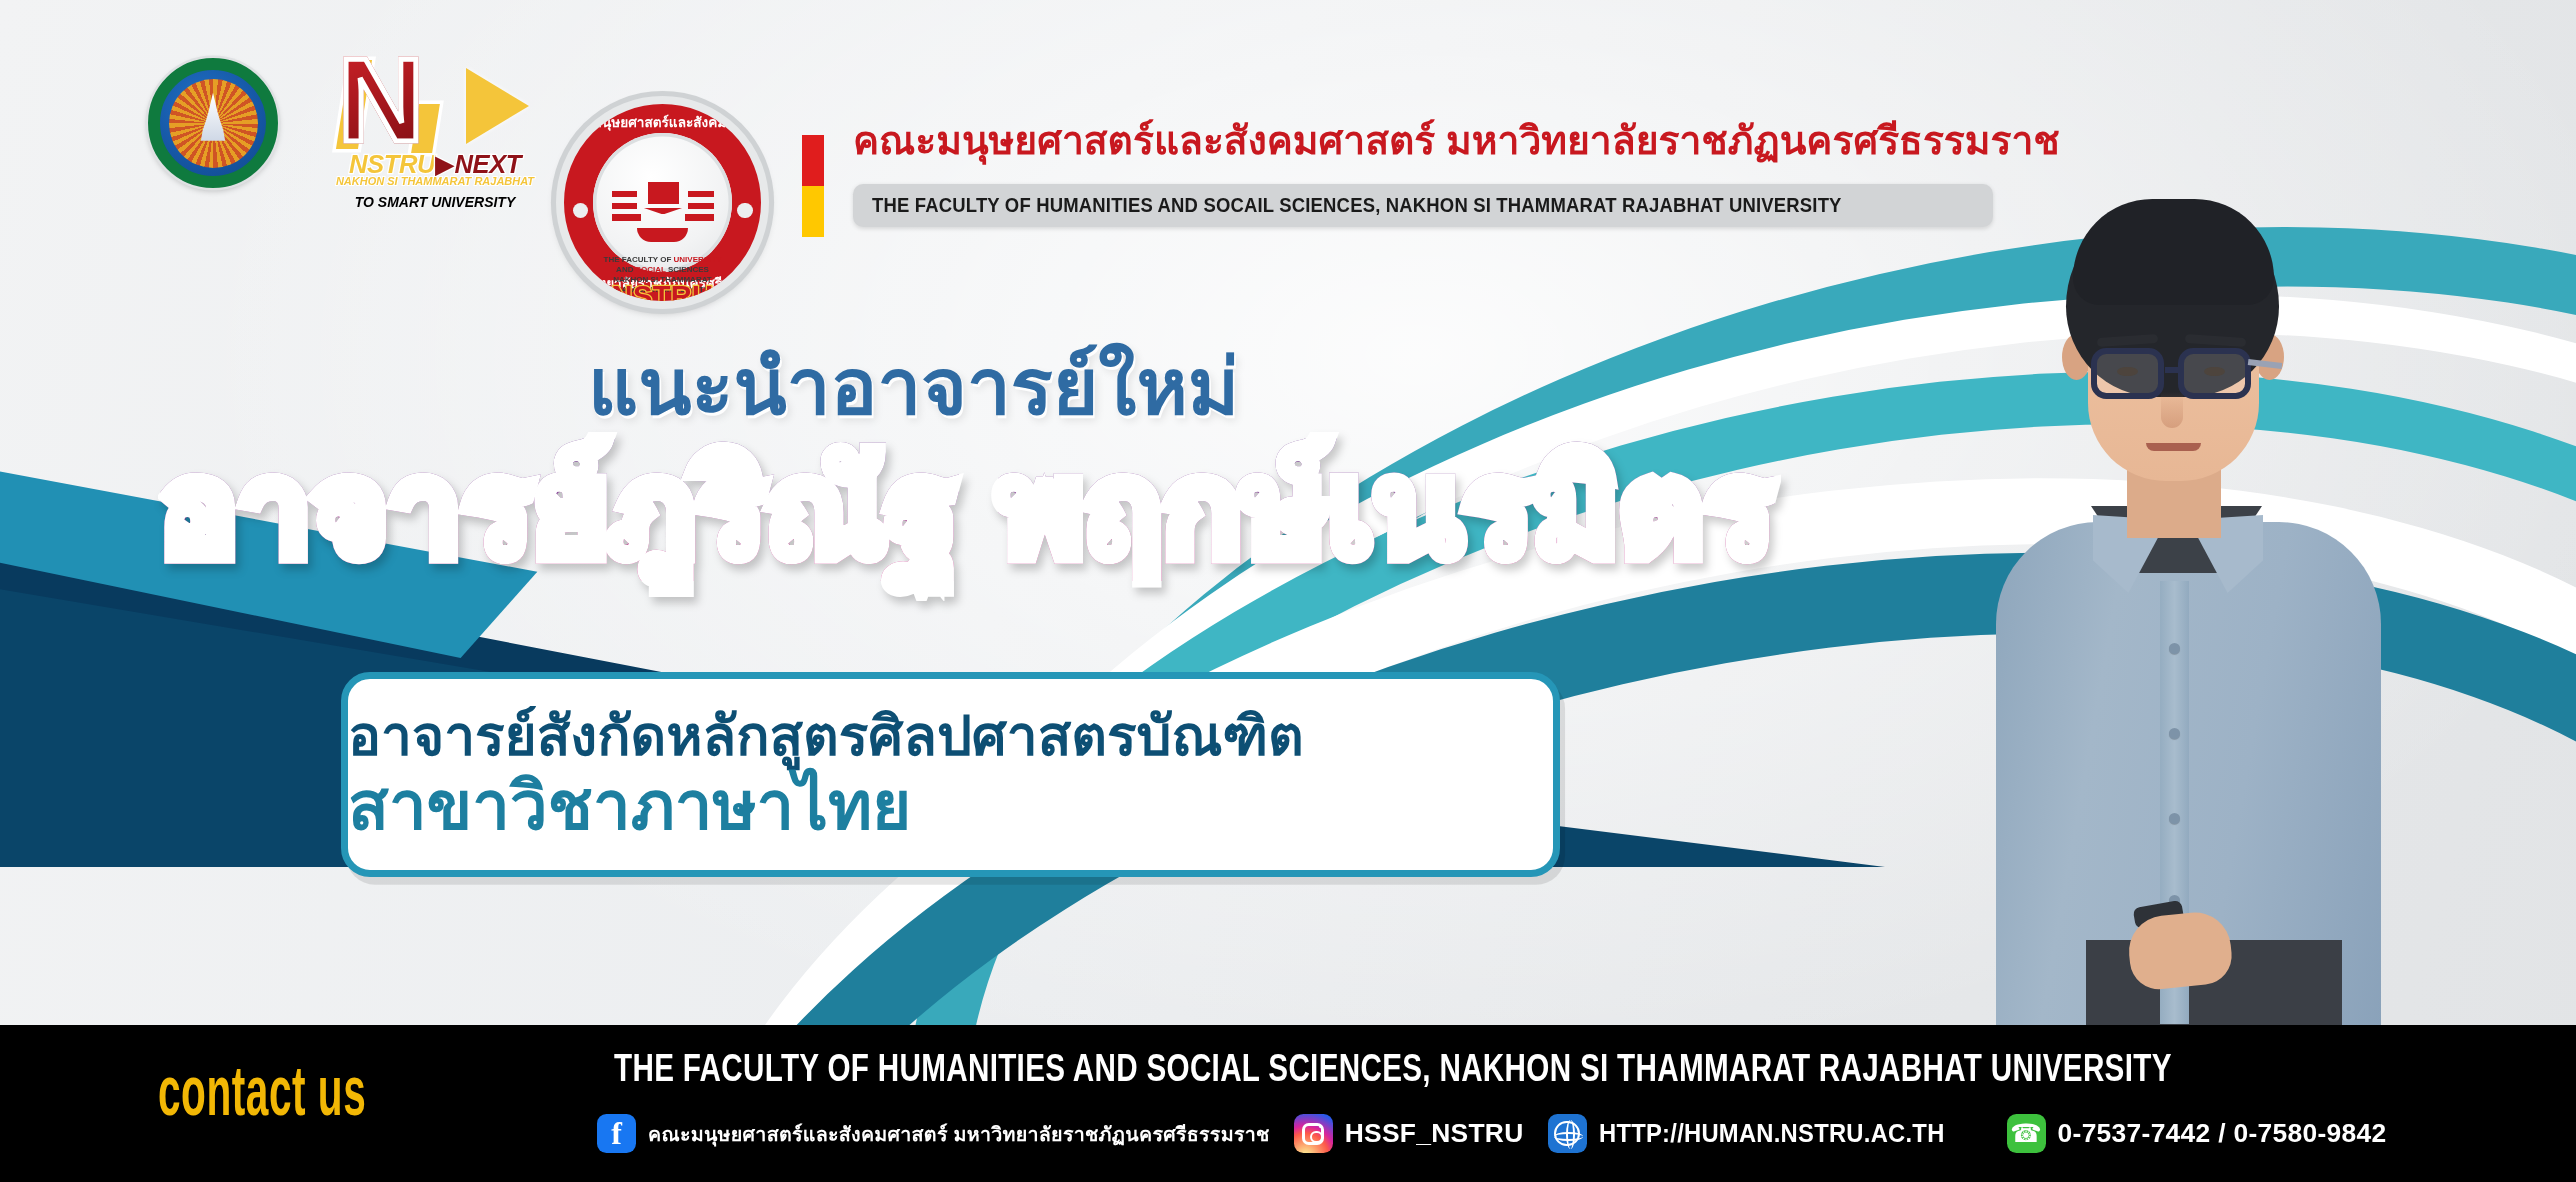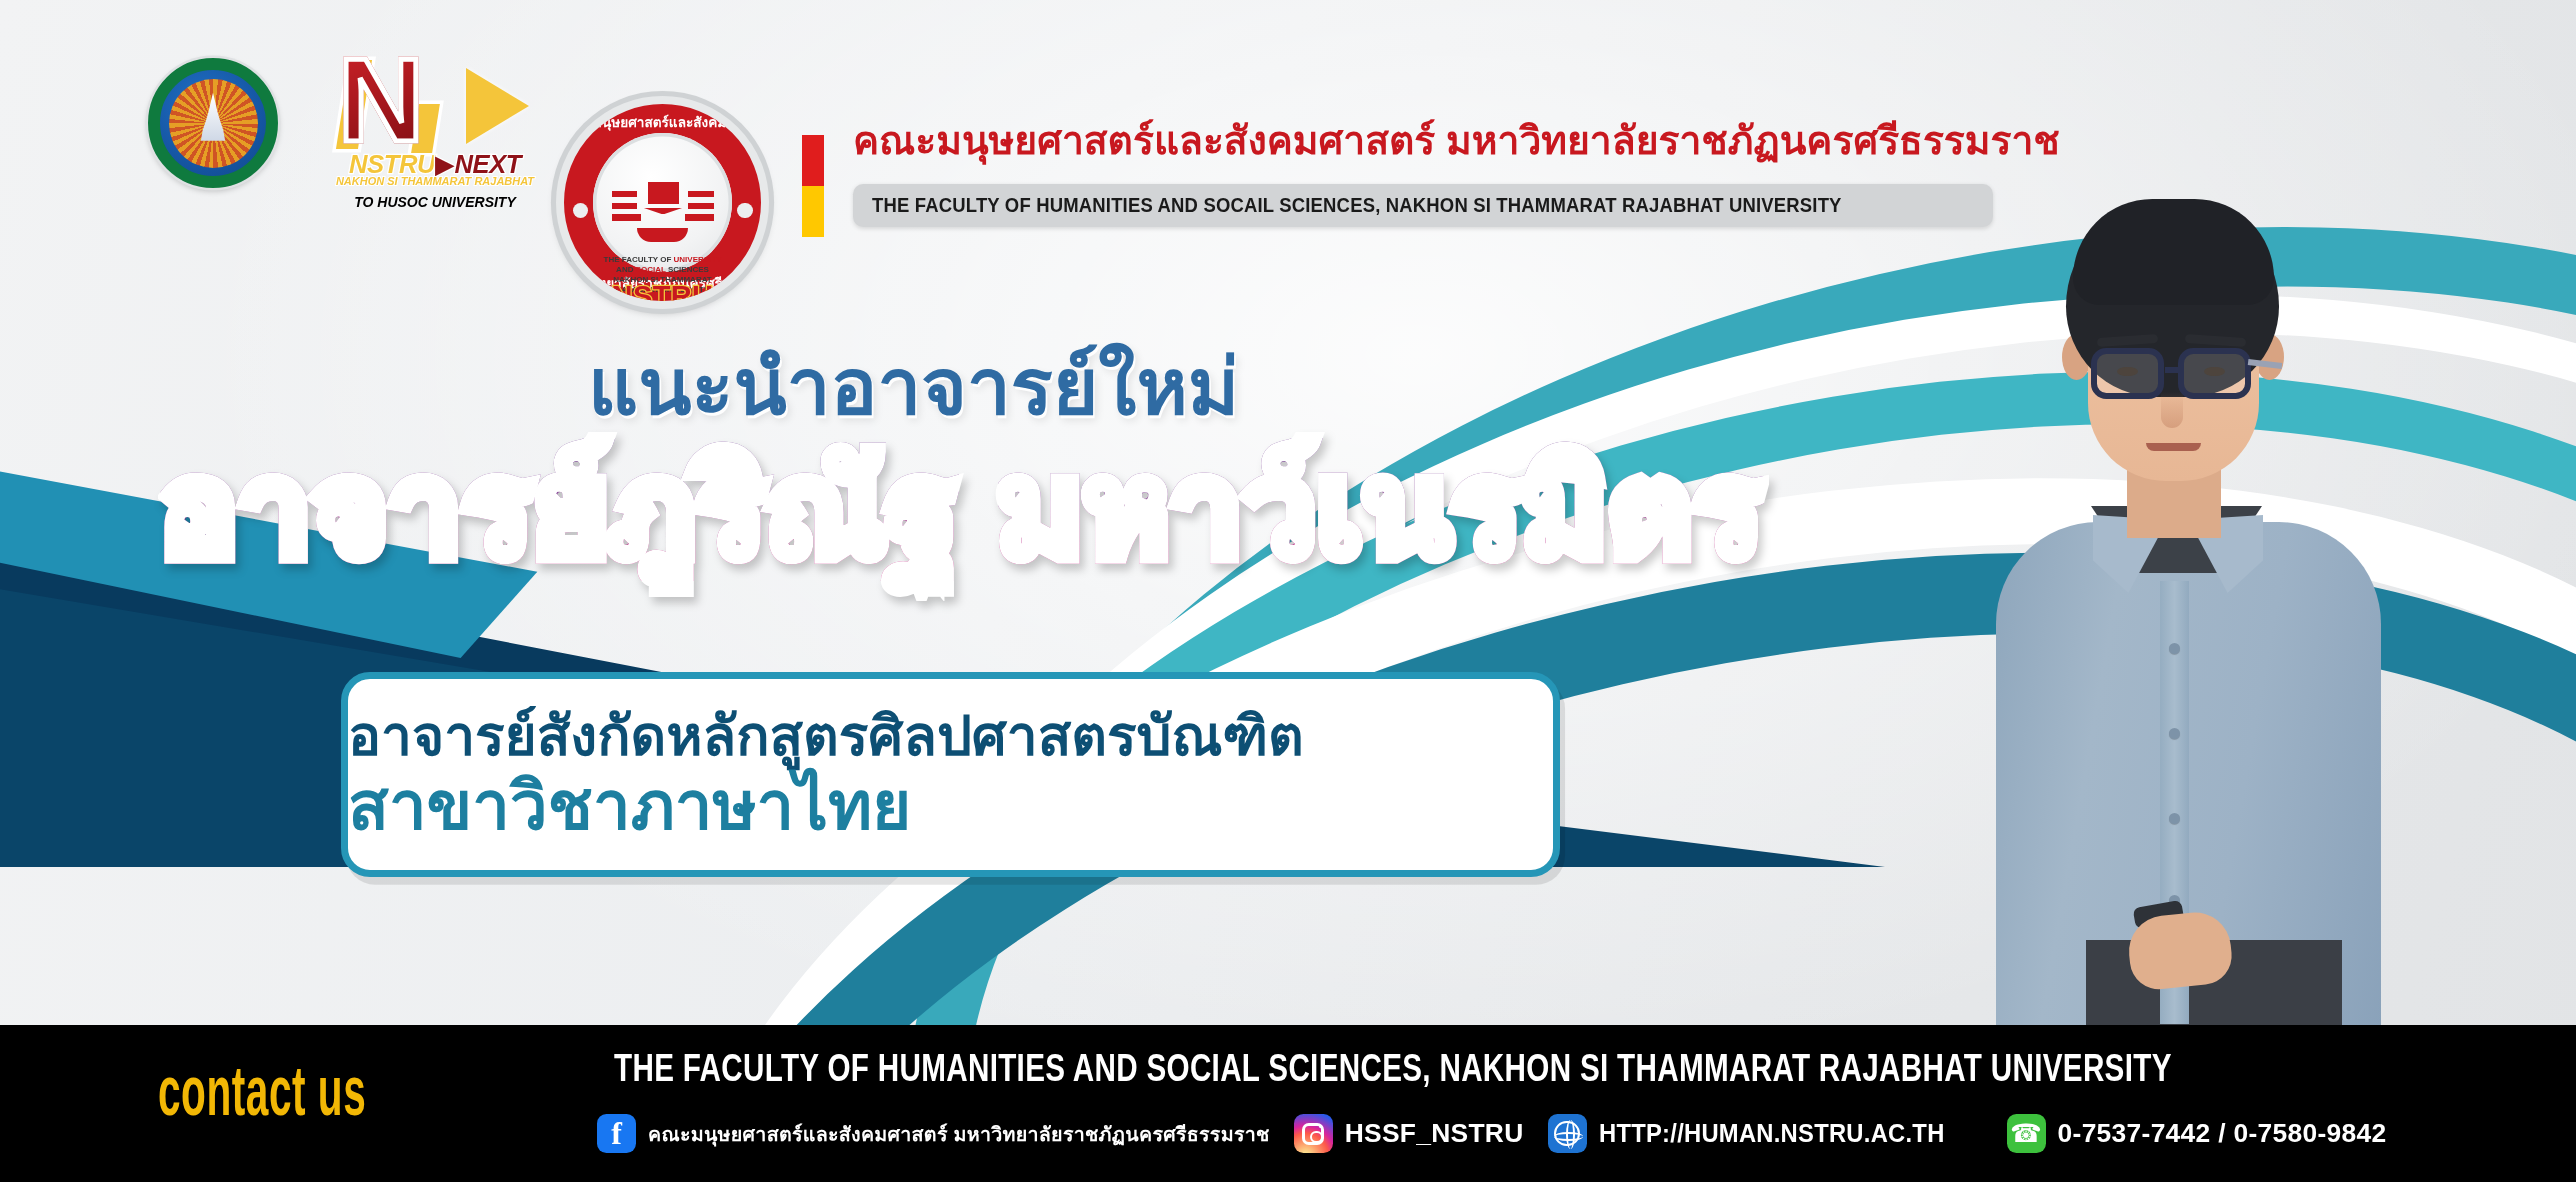--- a/index.html
+++ b/index.html
@@ -295,21 +295,21 @@
 
     <div class="nstru">
       <div class="nstru-n">
         <div class="nstru-yellow-slash"></div>
         <div class="nstru-yellow-slash2"></div>
         <div class="nstru-tri"></div>
         <div class="nstru-nglyph"><span>N</span></div>
       </div>
       <div class="nstru-word"><span class="a">NSTRU</span><span class="b">▶</span><span class="b">NEXT</span></div>
       <div class="nstru-sub"><span class="a">NAKHON SI THAMMARAT RAJABHAT</span></div>
-      <div class="nstru-sub2"><span class="a">TO HUSOC </span><span class="b">UNIVERSITY</span></div>
+      <div class="nstru-sub2"><span class="a">TO SMART </span><span class="b">UNIVERSITY</span></div>
     </div>
 
     <div class="husoc">
       <div class="husoc-thai-top">คณะมนุษยศาสตร์และสังคมศาสตร์</div>
       <div class="husoc-thai-bot">มหาวิทยาลัยราชภัฏนครศรีธรรมราช</div>
       <div class="husoc-dot l"></div>
       <div class="husoc-dot r"></div>
       <div class="husoc-inner">
         <div class="husoc-mark">
           <i style="left:0;top:8.5px;width:25.6px;height:6.8px"></i>
@@ -337,21 +337,21 @@
   </div>
 
   <div class="fac-th">คณะมนุษยศาสตร์และสังคมศาสตร์ มหาวิทยาลัยราชภัฏนครศรีธรรมราช</div>
   <div class="fac-en-wrap">
     <div class="fac-en">THE FACULTY OF HUMANITIES AND SOCAIL SCIENCES, NAKHON SI THAMMARAT RAJABHAT UNIVERSITY</div>
   </div>
 
   <div class="kicker">แนะนำอาจารย์ใหม่</div>
 
   <div class="bigname">
-    <span class="g">อาจารย์ภูริณัฐ</span><span class="sp"></span><span class="g">มหาว์เนรมิตร</span>
+    <span class="g">อาจารย์ภูริณัฐ</span><span class="sp"></span><span class="g">พฤกษ์เนรมิตร</span>
   </div>
 
   <div class="card">
     <div class="card-l1">อาจารย์สังกัดหลักสูตรศิลปศาสตรบัณฑิต</div>
     <div class="card-l2">สาขาวิชาภาษาไทย</div>
   </div>
 
   <div class="footer">
     <div class="contact-us">contact us</div>
     <div class="f-head">THE FACULTY OF HUMANITIES AND SOCIAL SCIENCES, NAKHON SI THAMMARAT RAJABHAT UNIVERSITY</div>

